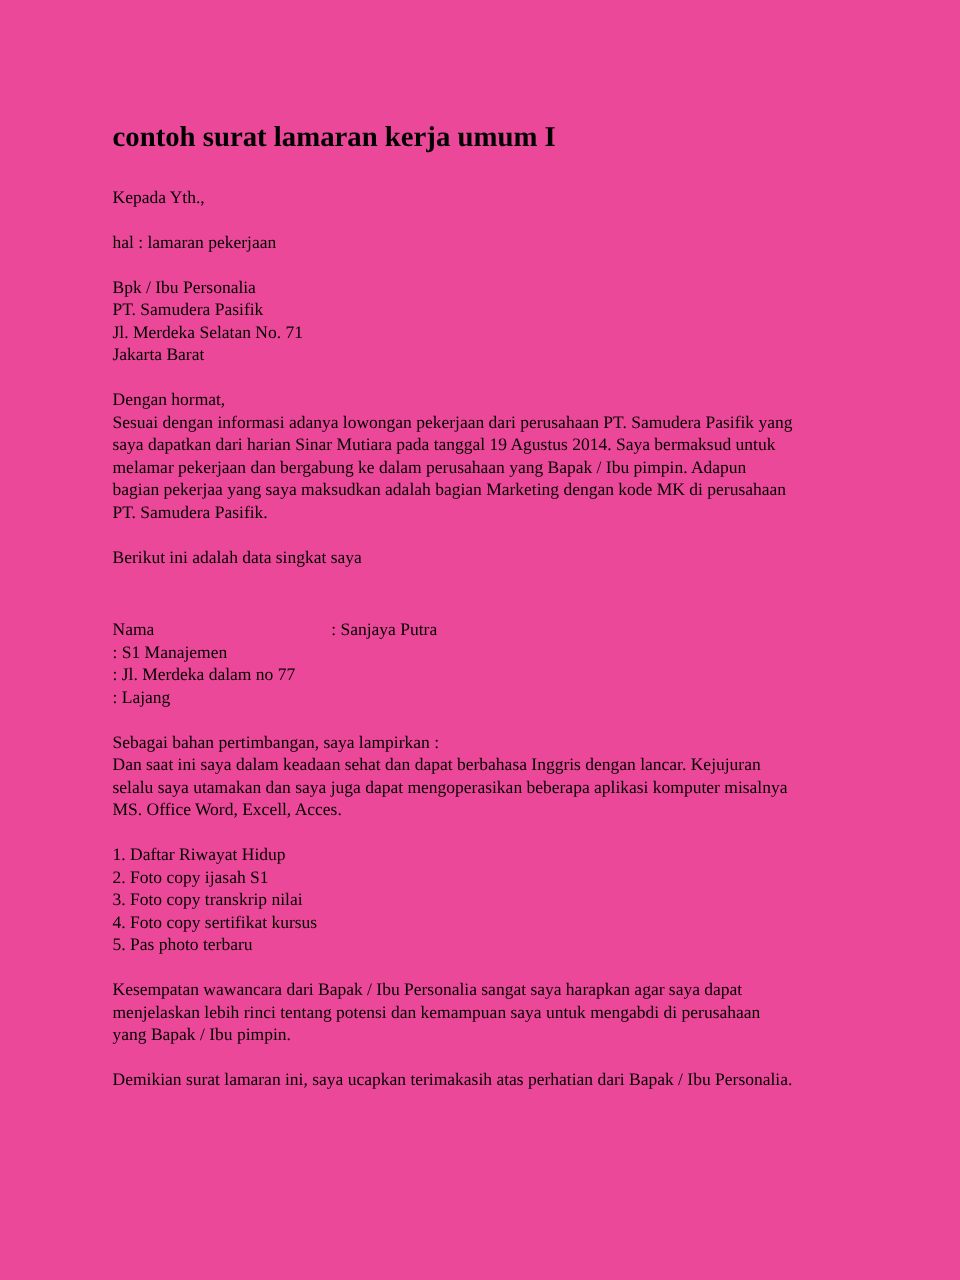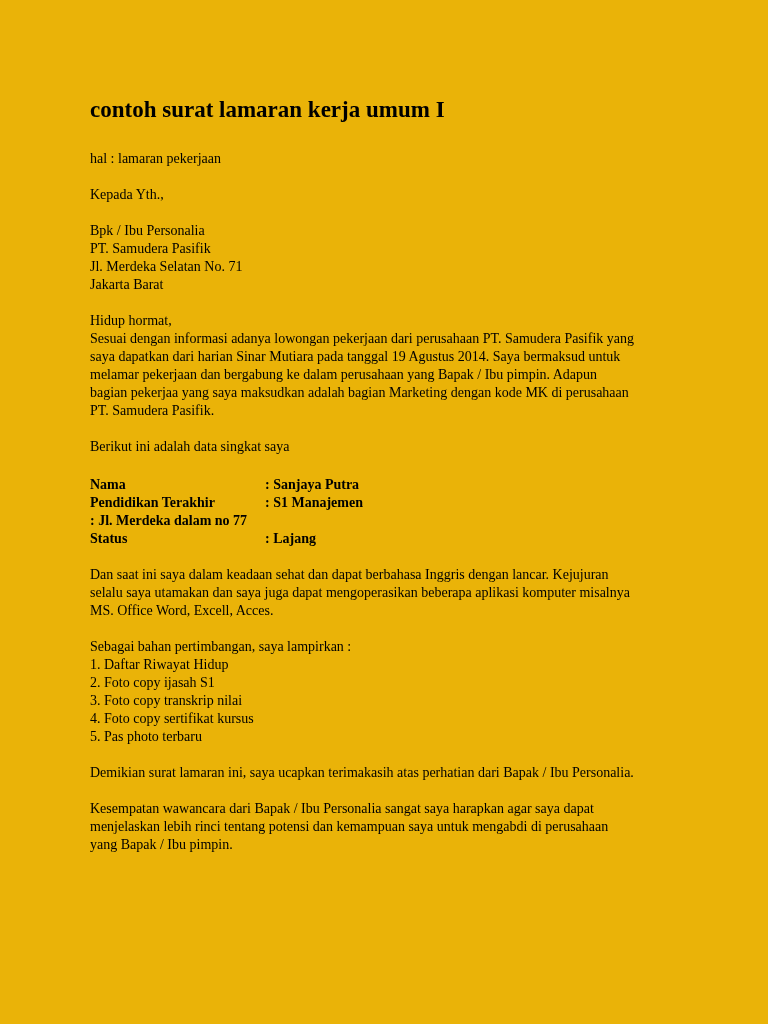--- a/index.html
+++ b/index.html
@@ -4,21 +4,21 @@
 <style>
   html, body {
     margin: 0;
     padding: 0;
     background: #ffffff;
   }
   .page {
     position: relative;
     width: 768px;
     height: 1024px;
-    background: #eab308;
+    background: #ec4899;
     overflow: hidden;
     box-sizing: border-box;
     padding: 96px 86px 0 90px;
     color: #000000;
     font-family: "Liberation Serif", "DejaVu Serif", serif;
     font-size: 14px;
     line-height: 18px;
   }
   .title {
     font-size: 23px;
@@ -27,25 +27,24 @@
     margin: 0 0 26px 0;
   }
   .block {
     margin: 0 0 18px 0;
     white-space: pre;
   }
   .block.tight {
     margin-bottom: 0;
   }
   .block.wide-gap {
-    margin-bottom: 20px;
+    margin-bottom: 40px;
   }
   .bio-table {
     margin: 0 0 18px 0;
-    font-weight: bold;
   }
   .bio-row {
     display: flex;
     line-height: 18px;
   }
   .bio-label {
     width: 175px;
     flex: 0 0 175px;
   }
   .bio-value {
@@ -53,68 +52,66 @@
     text-align: right;
   }
 </style>
 </head>
 <body>
 
 <div class="page">
 
   <h1 class="title">contoh surat lamaran kerja umum I</h1>
 
+  <div class="block">Kepada Yth.,</div>
+
   <div class="block">hal : lamaran pekerjaan</div>
-
-  <div class="block">Kepada Yth.,</div>
 
   <div class="block">Bpk / Ibu Personalia
 PT. Samudera Pasifik
 Jl. Merdeka Selatan No. 71
 Jakarta Barat</div>
 
-  <div class="block tight">Hidup hormat,</div>
+  <div class="block tight">Dengan hormat,</div>
 
   <div class="block">Sesuai dengan informasi adanya lowongan pekerjaan dari perusahaan PT. Samudera Pasifik yang
 saya dapatkan dari harian Sinar Mutiara pada tanggal 19 Agustus 2014. Saya bermaksud untuk
 melamar pekerjaan dan bergabung ke dalam perusahaan yang Bapak / Ibu pimpin. Adapun
 bagian pekerjaa yang saya maksudkan adalah bagian Marketing dengan kode MK di perusahaan
 PT. Samudera Pasifik.</div>
 
   <div class="block wide-gap">Berikut ini adalah data singkat saya</div>
 
   <div class="bio-table">
     <div class="bio-row">
       <span class="bio-label">Nama</span>
       <span class="bio-value">: Sanjaya Putra</span>
     </div>
     <div class="bio-row">
-      <span class="bio-label">Pendidikan Terakhir</span>
       <span class="bio-value">: S1 Manajemen</span>
     </div>
     <div class="bio-row">
       <span class="bio-value">: Jl. Merdeka dalam no 77</span>
     </div>
     <div class="bio-row">
-      <span class="bio-label">Status</span>
       <span class="bio-value">: Lajang</span>
     </div>
   </div>
 
+  <div class="block tight">Sebagai bahan pertimbangan, saya lampirkan :</div>
+
   <div class="block">Dan saat ini saya dalam keadaan sehat dan dapat berbahasa Inggris dengan lancar. Kejujuran
 selalu saya utamakan dan saya juga dapat mengoperasikan beberapa aplikasi komputer misalnya
 MS. Office Word, Excell, Acces.</div>
-
-  <div class="block tight">Sebagai bahan pertimbangan, saya lampirkan :</div>
 
   <div class="block">1. Daftar Riwayat Hidup
 2. Foto copy ijasah S1
 3. Foto copy transkrip nilai
 4. Foto copy sertifikat kursus
 5. Pas photo terbaru</div>
 
-  <div class="block">Demikian surat lamaran ini, saya ucapkan terimakasih atas perhatian dari Bapak / Ibu Personalia.</div>
-
   <div class="block">Kesempatan wawancara dari Bapak / Ibu Personalia sangat saya harapkan agar saya dapat
 menjelaskan lebih rinci tentang potensi dan kemampuan saya untuk mengabdi di perusahaan
 yang Bapak / Ibu pimpin.</div>
 
+  <div class="block">Demikian surat lamaran ini, saya ucapkan terimakasih atas perhatian dari Bapak / Ibu Personalia.</div>
+
 </div>
 
 </body></html>

